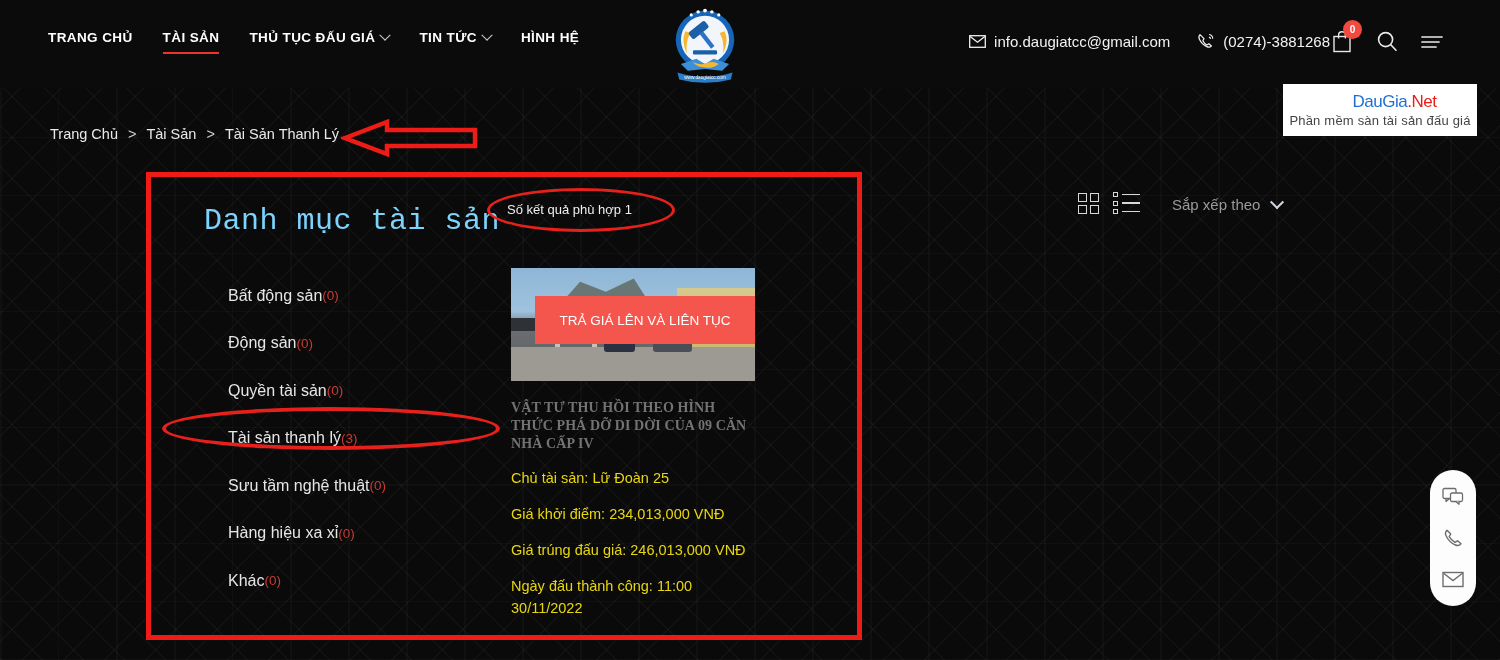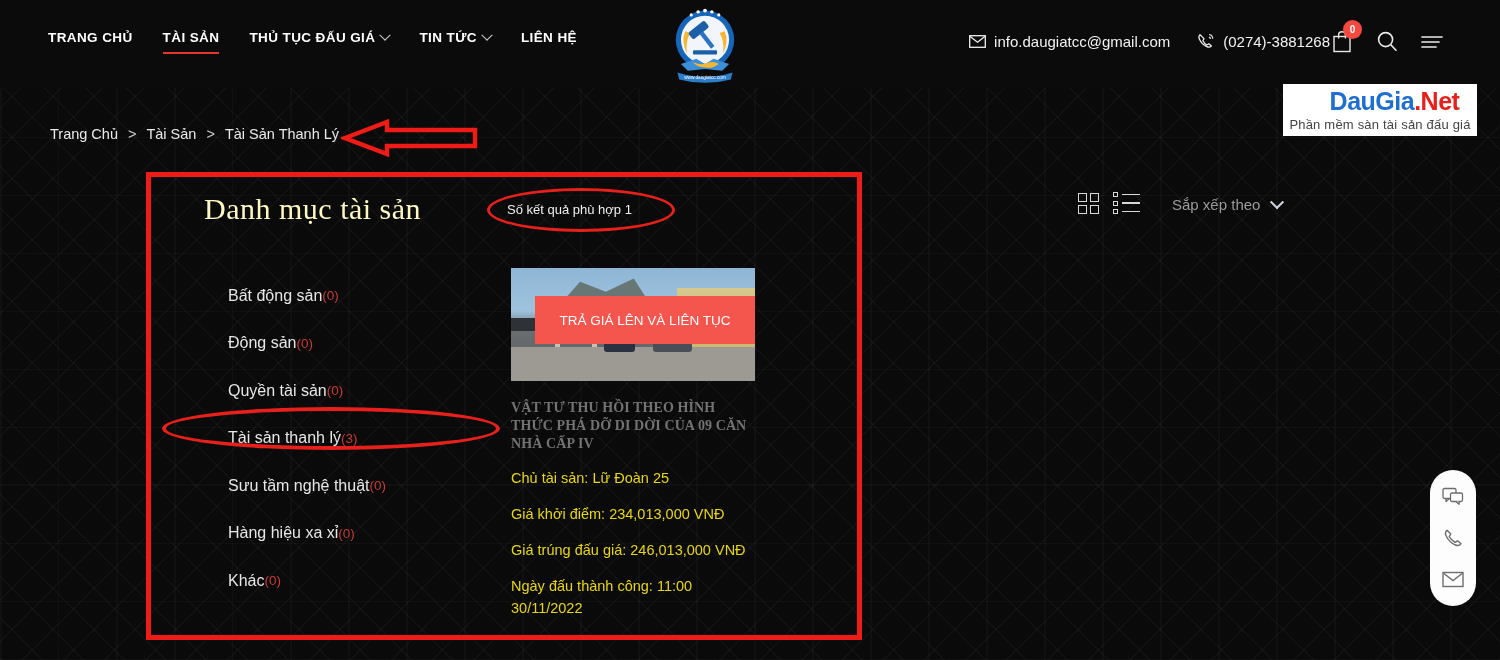--- a/index.html
+++ b/index.html
@@ -61,38 +61,38 @@
     background:#f4493f; color:#fff; font-size:10px;
     display:flex; align-items:center; justify-content:center; font-weight:bold;
   }
 
   
   #dgbadge {
     position:absolute; left:1283px; top:84px; width:194px; height:52px;
     background:#ffffff; z-index:40;
     display:flex; flex-direction:column; align-items:center; justify-content:center;
   }
-  #dg-main { font-size:25px; font-weight:bold; letter-spacing:-.5px; line-height:1;margin-left:29px; }
+  #dg-main { font-size:17px; font-weight:normal; letter-spacing:-.5px; line-height:1;margin-left:29px; }
   #dg-main .b { color:#1f6fd0; } #dg-main .r { color:#e8201b; }
   #dg-sub { font-size:13px; color:#444; letter-spacing:.2px; margin-top:3px; }
 
   
   #breadcrumb {
     position:absolute; left:50px; top:126px;
     display:flex; align-items:center; gap:10px;
     color:#e9e9e9; font-size:14.5px; z-index:20;
   }
   #breadcrumb .sep { color:#cfcfcf; }
   #breadcrumb .crumb { cursor:pointer; }
 
   
   #panel { position:absolute; left:146px; top:172px; width:716px; height:468px; z-index:10; }
   #cat-title {
-    position:absolute; left:58px; top:20px;
-    font-family:Liberation Serif, serif; font-size:30px; color:#fef9c3; letter-spacing:.5px;
+    position:absolute; left:58px; top:32px;
+    font-family:Liberation Mono, monospace; font-size:30px; color:#7dd3fc; letter-spacing:.5px;
   }
   #result-count {
     position:absolute; left:361px; top:30px;
     color:#efefef; font-size:13px;
   }
 
   #cat-list { position:absolute; left:58px; top:100px; width:340px; }
   .cat-row {
     position:relative; display:flex; align-items:center; justify-content:flex-start;
     height:47.5px; cursor:pointer;margin-left:24px;
@@ -177,21 +177,21 @@
       </div>
       <div class="nav-item">
         <span>THỦ TỤC ĐẤU GIÁ</span>
         <span class="chev"></span>
       </div>
       <div class="nav-item">
         <span>TIN TỨC</span>
         <span class="chev"></span>
       </div>
       <div class="nav-item">
-        <span>LIÊN HỆ</span>
+        <span>HÌNH HỆ</span>
       </div>
     </div>
 
     <div id="emblem">
       <svg viewBox="0 0 100 100" width="86" height="86">
         <circle cx="50" cy="44" r="34" fill="#1565b8"></circle>
         <circle cx="50" cy="44" r="28" fill="#f2f6fb"></circle>
         <g fill="#ffffff">
           <circle cx="34" cy="15" r="1.8"></circle>
             <circle cx="42" cy="11.5" r="2"></circle>

